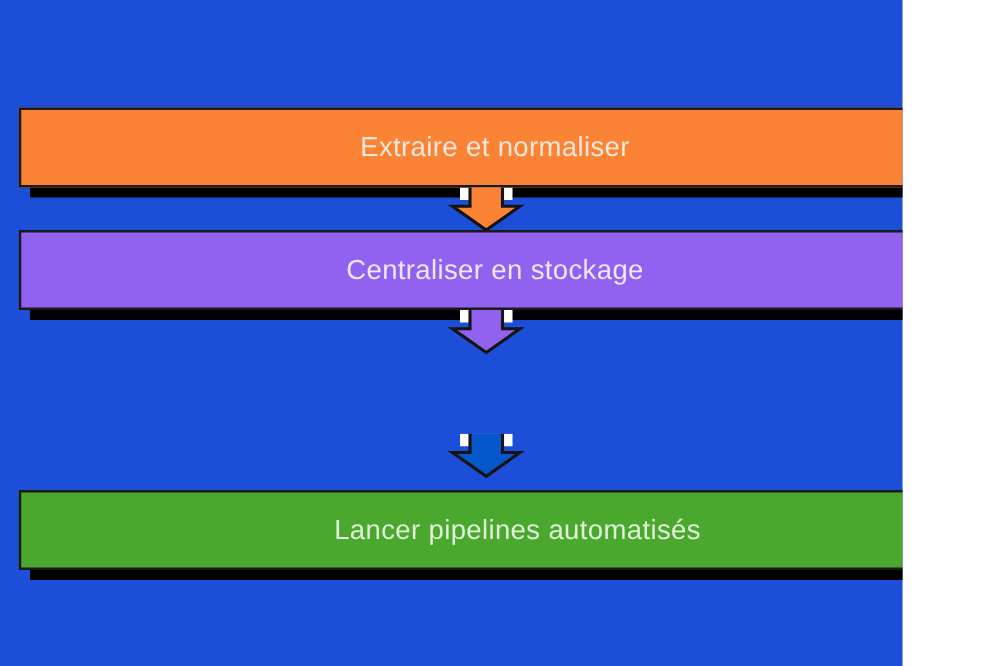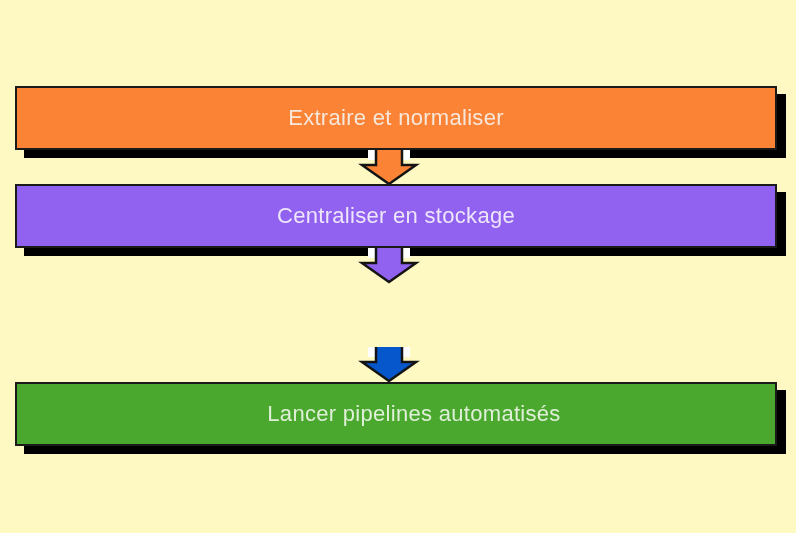--- a/index.html
+++ b/index.html
@@ -3,23 +3,23 @@
 <meta charset="utf-8">
 <style>
   html, body {
     margin: 0;
     padding: 0;
     background: #ffffff;
     font-family: "Liberation Sans", sans-serif;
   }
   .canvas {
     position: relative;
-    width: 796px;
+    width: 722px;
     height: 533px;
-    background: #fef9c3;
+    background: #1d4ed8;
     overflow: hidden;
   }
   .step-bar {
     position: absolute;
     left: 15px;
     width: 762px;
     height: 64px;
     box-sizing: border-box;
     border: 2px solid #1a1a1a;
     box-shadow: 9px 8px 0 0 #000000;
@@ -29,21 +29,21 @@
   }
   .step-bar .label {
     font-size: 22px;
     letter-spacing: 0.3px;
     font-weight: 400;
     white-space: nowrap;
   }
   .bar-1 { top: 86px; }
   .bar-2 { top: 184px; }
   .bar-3 { top: 283px; }
-  .bar-4 { top: 382px; padding-left: 36px; }
+  .bar-4 { top: 392px; padding-left: 36px; }
   .arrow {
     position: absolute;
     left: 349px;
     width: 80px;
     height: 36px;
     display: block;
   }
   .arrow-1 { top: 150px; }
   .arrow-2 { top: 248px; }
   .arrow-3 { top: 347px; }

